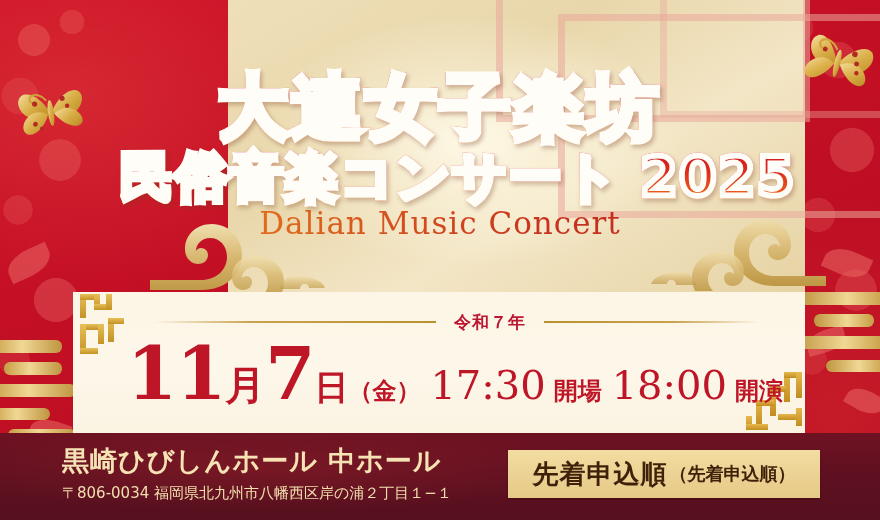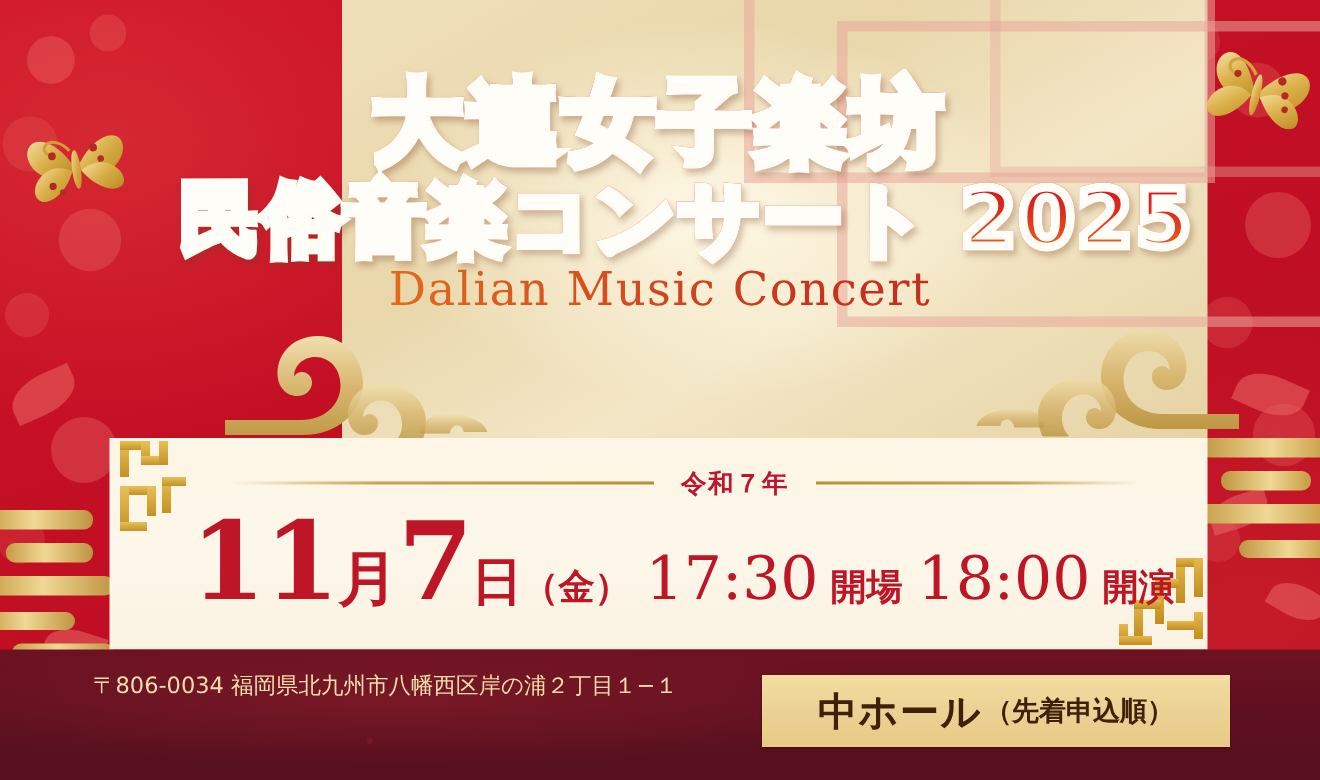--- a/index.html
+++ b/index.html
@@ -73,23 +73,23 @@
       radial-gradient(circle 4px at 28% 70%, rgba(150,40,50,.8) 0 50%, rgba(0,0,0,0) 52%),
       radial-gradient(circle 3px at 44% 25%, rgba(150,40,50,.8) 0 50%, rgba(0,0,0,0) 52%),
       radial-gradient(circle 5px at 62% 62%, rgba(150,40,50,.75) 0 50%, rgba(0,0,0,0) 52%),
       radial-gradient(circle 3px at 80% 35%, rgba(150,40,50,.8) 0 50%, rgba(0,0,0,0) 52%),
       radial-gradient(circle 4px at 92% 72%, rgba(150,40,50,.8) 0 50%, rgba(0,0,0,0) 52%);
   }
 
   
   .title-wrap{position:absolute;left:0;top:0;width:880px;text-align:center;}
   .t-main{
-    margin-top:52px;
+    margin-top:72px;
     font-family:"DejaVu Sans","Liberation Sans",sans-serif;
-    font-size:60px;font-weight:bold;letter-spacing:4px;line-height:1.02;
+    font-size:70px;font-weight:bold;letter-spacing:4px;line-height:1.02;
     color:#d81e20;
     background:linear-gradient(180deg,#cf1020 0%,#d8231d 38%,#e8551c 78%,#ef6a17 100%);
     -webkit-background-clip:text;background-clip:text;-webkit-text-fill-color:transparent;
     paint-order:stroke fill;-webkit-text-stroke:7px #fffdf7;
     filter:drop-shadow(2px 3px 2px rgba(120,60,30,.32));
   }
   .t-sub{
     margin-top:6px;
     font-size:53px;font-weight:bold;letter-spacing:2px;line-height:1.05;
     background:linear-gradient(180deg,#d01222 0%,#dc2c1d 40%,#ec5c19 80%,#f26d15 100%);
@@ -334,21 +334,22 @@
     <span class="d-paren">（金）</span>
     <span class="d-time">17:30</span>
     <span class="d-word">開場</span>
     <span class="d-time">18:00</span>
     <span class="d-word">開演</span>
   </div>
 
   <div class="band-bottom"></div>
 
   <div class="venue">
+    <div class="venue-name">黒崎ひびしんホール 中ホール</div>
     <div class="venue-addr">〒806-0034 福岡県北九州市八幡西区岸の浦２丁目１−１</div>
   </div>
 
   <div class="free-badge">
-    <span class="fb-big">中ホール</span>
+    <span class="fb-big">先着申込順</span>
     <span class="fb-small">（先着申込順）</span>
   </div>
 
 </div>
 
 </body></html>

